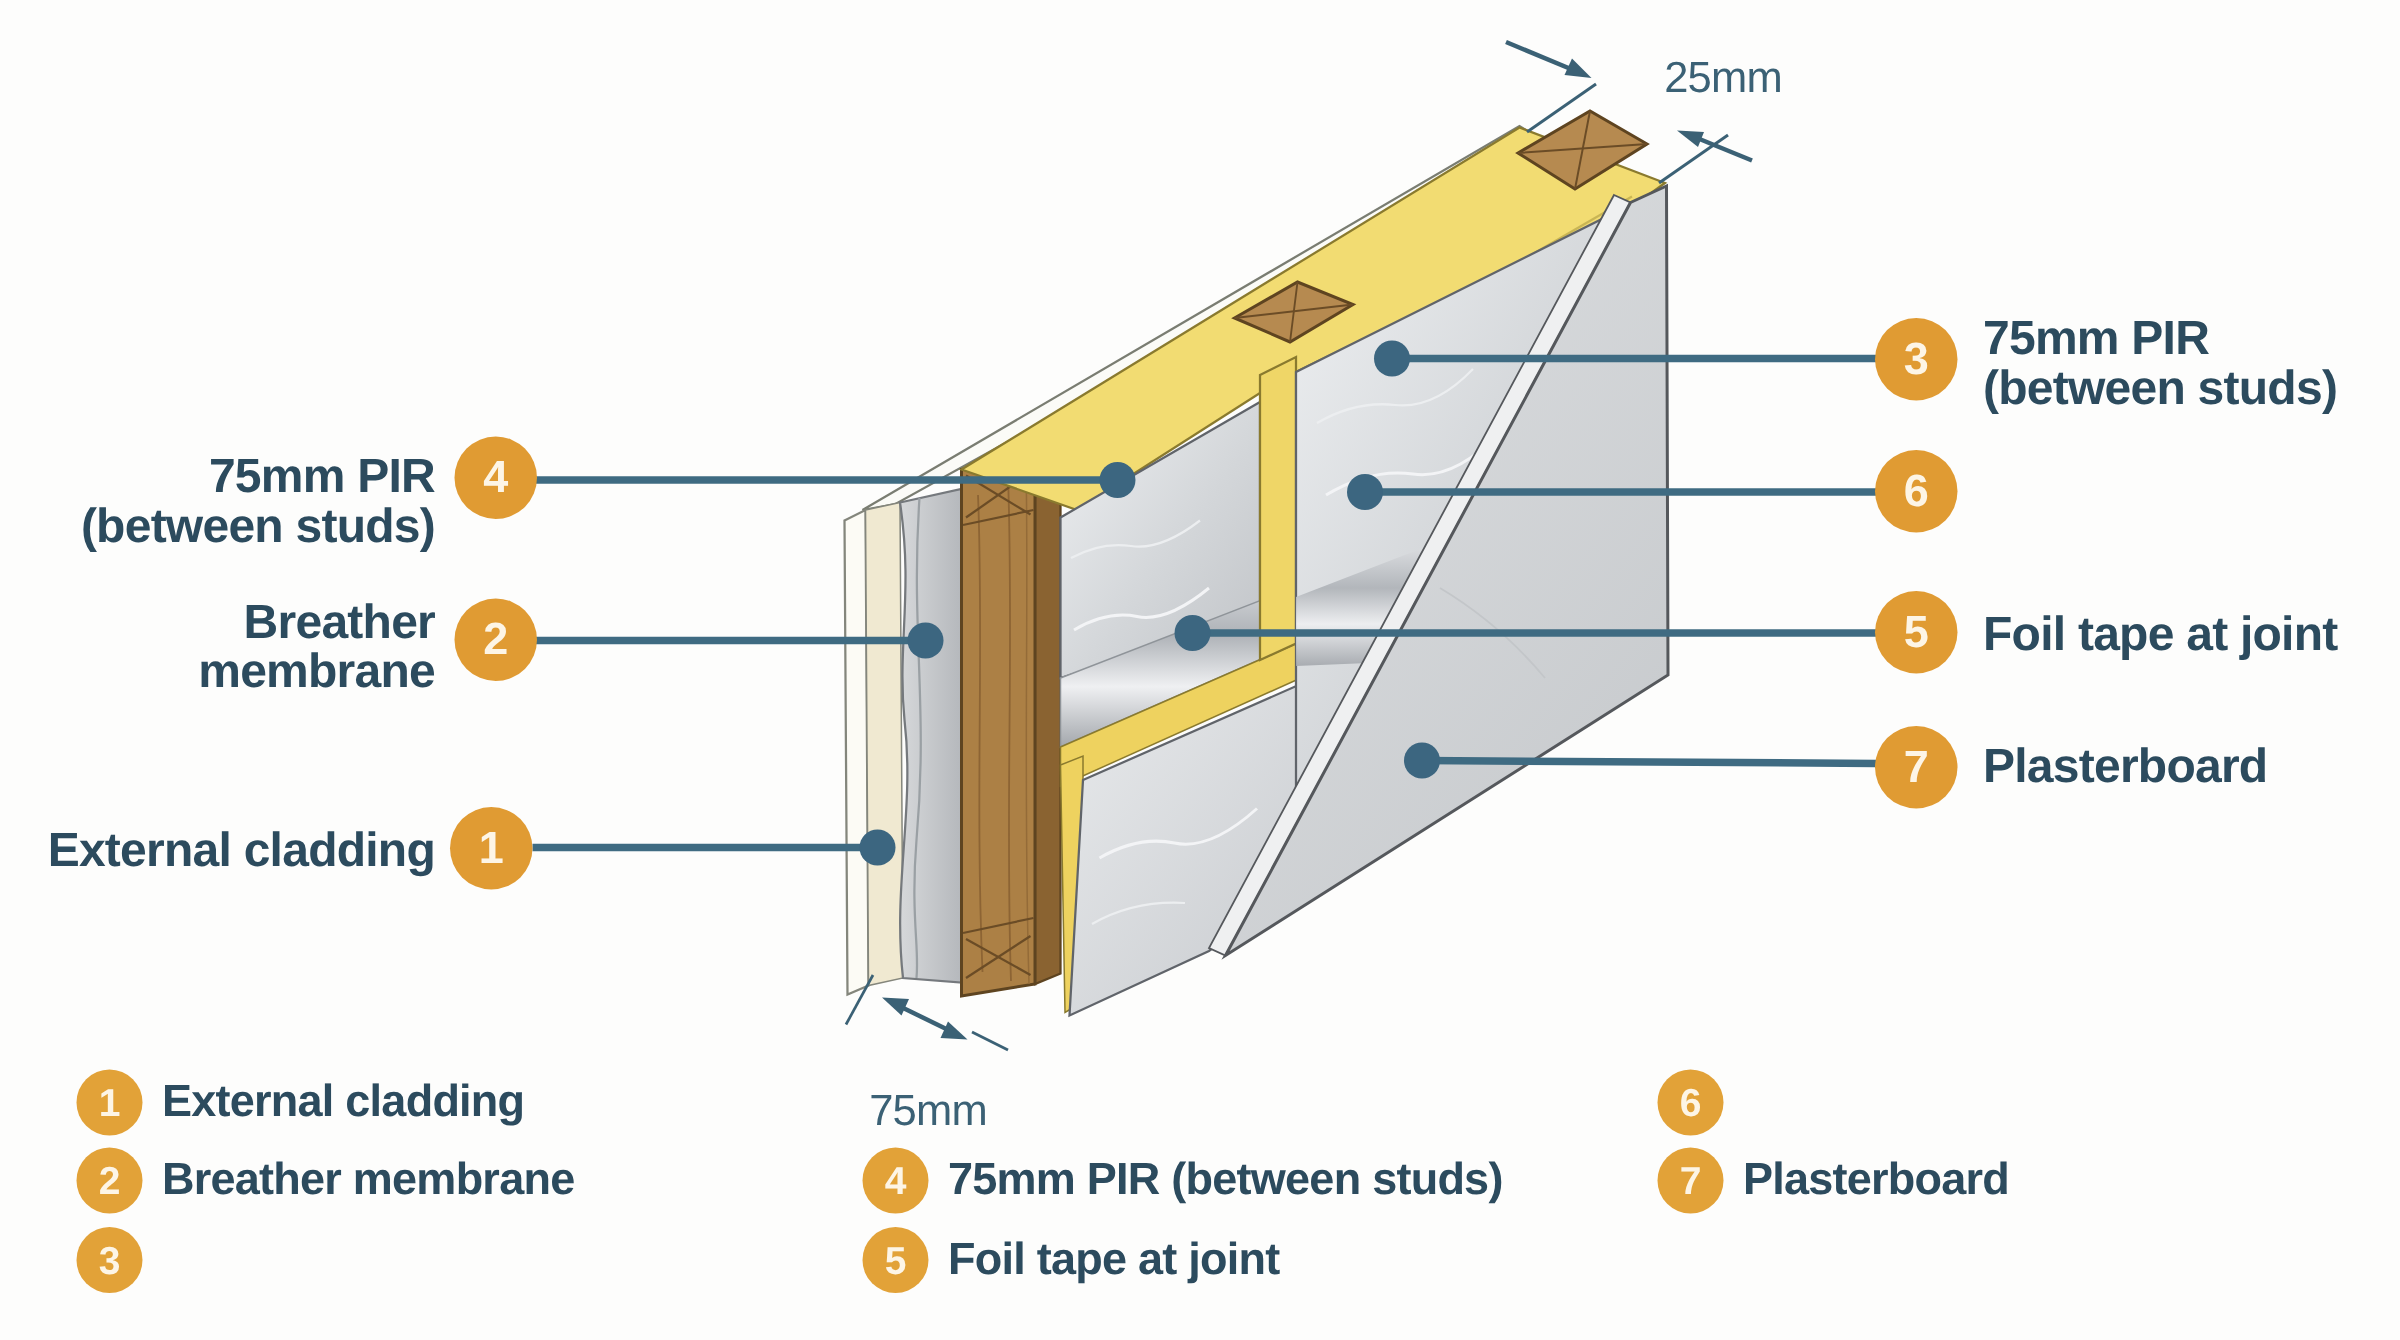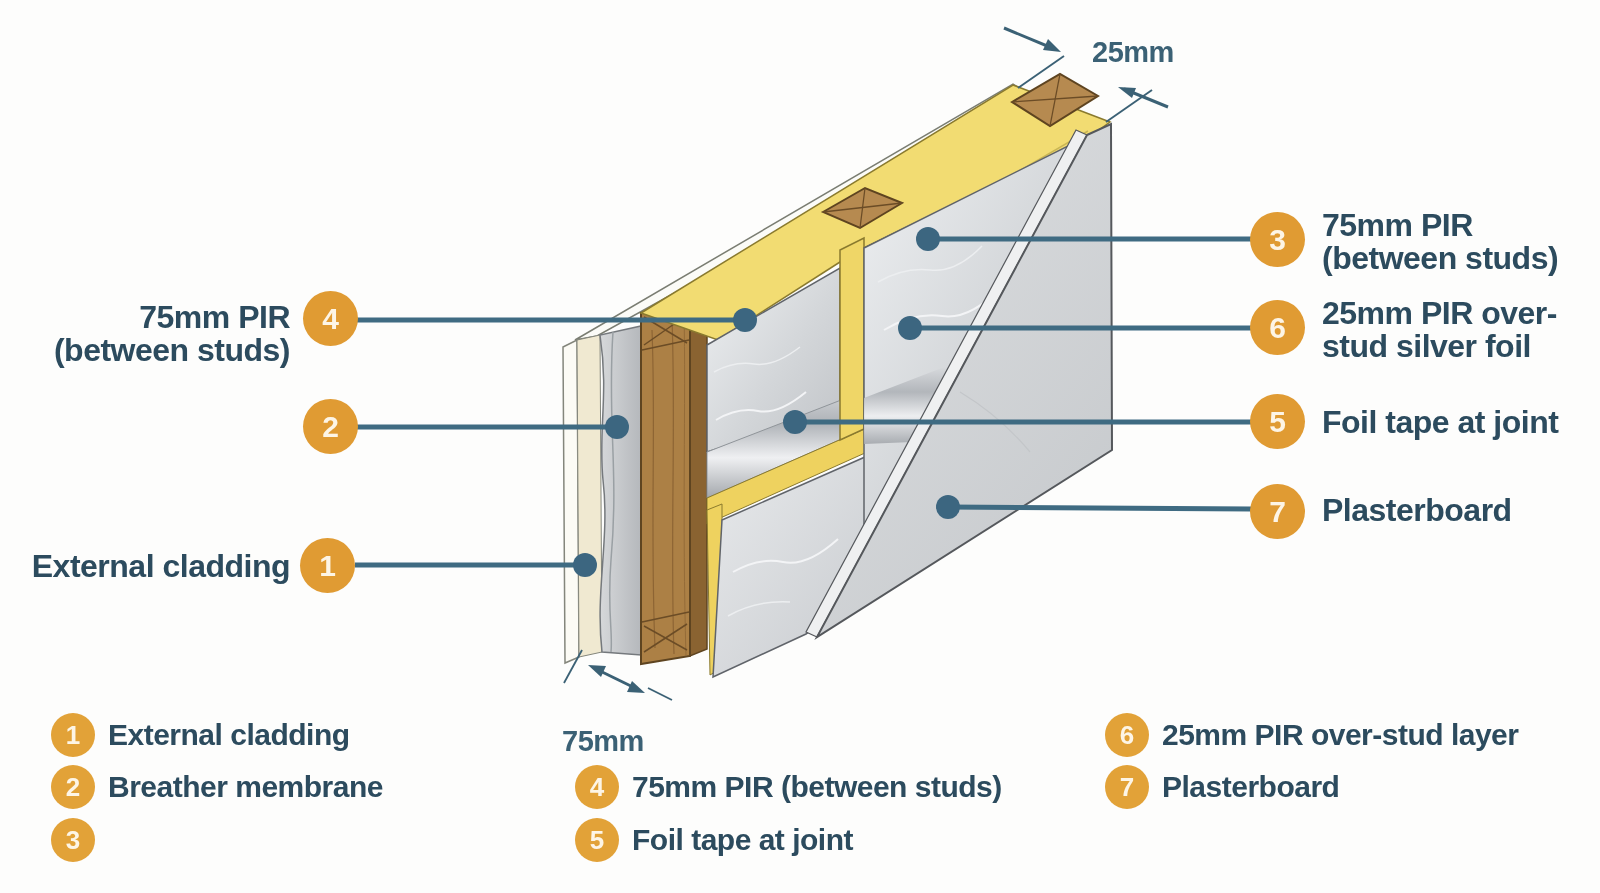--- a/index.html
+++ b/index.html
@@ -15,22 +15,22 @@
     background:#e09b33;color:#fdf5e6;display:flex;align-items:center;justify-content:center;
     font-size:30px;font-weight:700;
   }
   .callout-label{
     position:absolute;z-index:3;color:#2c4b5e;font-size:32px;font-weight:700;
     line-height:33px;letter-spacing:-0.5px;white-space:pre-line;width:270px;
   }
   .callout-label.left{text-align:right;}
   .callout-label.right{text-align:left;}
   .dim-text{
-    position:absolute;z-index:3;color:#3b6175;font-size:29px;font-weight:700;
-    width:110px;text-align:center;letter-spacing:-0.5px;
+    position:absolute;z-index:3;color:#3b6175;font-size:29px;font-weight:400;
+    width:110px;text-align:right;letter-spacing:-0.5px;
   }
   .legend-item{
     position:absolute;z-index:3;display:flex;align-items:center;gap:13px;height:44px;
   }
   .lg-circle{
     width:44px;height:44px;border-radius:50%;background:#e2a238;color:#fdf5e6;
     display:flex;align-items:center;justify-content:center;font-size:26px;font-weight:700;flex:0 0 44px;
   }
   .lg-label{
     color:#2c4b5e;font-size:30px;font-weight:700;letter-spacing:-0.5px;line-height:44px;white-space:nowrap;
@@ -189,25 +189,25 @@
   <div class="callout-circle" style="left:303px;top:291px">4</div>
   <div class="callout-circle" style="left:303px;top:399px">2</div>
   <div class="callout-circle" style="left:300px;top:538px">1</div>
   <div class="callout-circle" style="left:1250px;top:212px">3</div>
   <div class="callout-circle" style="left:1250px;top:300px">6</div>
   <div class="callout-circle" style="left:1250px;top:394px">5</div>
   <div class="callout-circle" style="left:1250px;top:484px">7</div>
 
   <div class="callout-label left" style="left:20px;top:301px">75mm PIR
 (between studs)</div>
+  <div class="callout-label left" style="left:20px;top:398px">Breather
+membrane</div>
   <div class="callout-label left" style="left:20px;top:550px">External cladding</div>
   <div class="callout-label right" style="left:1322px;top:209px">75mm PIR
 (between studs)</div>
-  <div class="callout-label right" style="left:1322px;top:297px">25mm PIR over-
-stud silver foil</div>
   <div class="callout-label right" style="left:1322px;top:406px">Foil tape at joint</div>
   <div class="callout-label right" style="left:1322px;top:494px">Plasterboard</div>
 
   <div class="dim-text" style="left:1078px;top:36px">25mm</div>
   <div class="dim-text" style="left:548px;top:725px">75mm</div>
 
   <div class="legend-item" style="left:51px;top:713px">
     <span class="lg-circle">1</span>
     <span class="lg-label">External cladding</span>
   </div>
@@ -221,20 +221,19 @@
   <div class="legend-item" style="left:575px;top:765px">
     <span class="lg-circle">4</span>
     <span class="lg-label">75mm PIR (between studs)</span>
   </div>
   <div class="legend-item" style="left:575px;top:818px">
     <span class="lg-circle">5</span>
     <span class="lg-label">Foil tape at joint</span>
   </div>
   <div class="legend-item" style="left:1105px;top:713px">
     <span class="lg-circle">6</span>
-    <span class="lg-label">25mm PIR over-stud layer</span>
   </div>
   <div class="legend-item" style="left:1105px;top:765px">
     <span class="lg-circle">7</span>
     <span class="lg-label">Plasterboard</span>
   </div>
 
 </div>
 
 </body></html>

